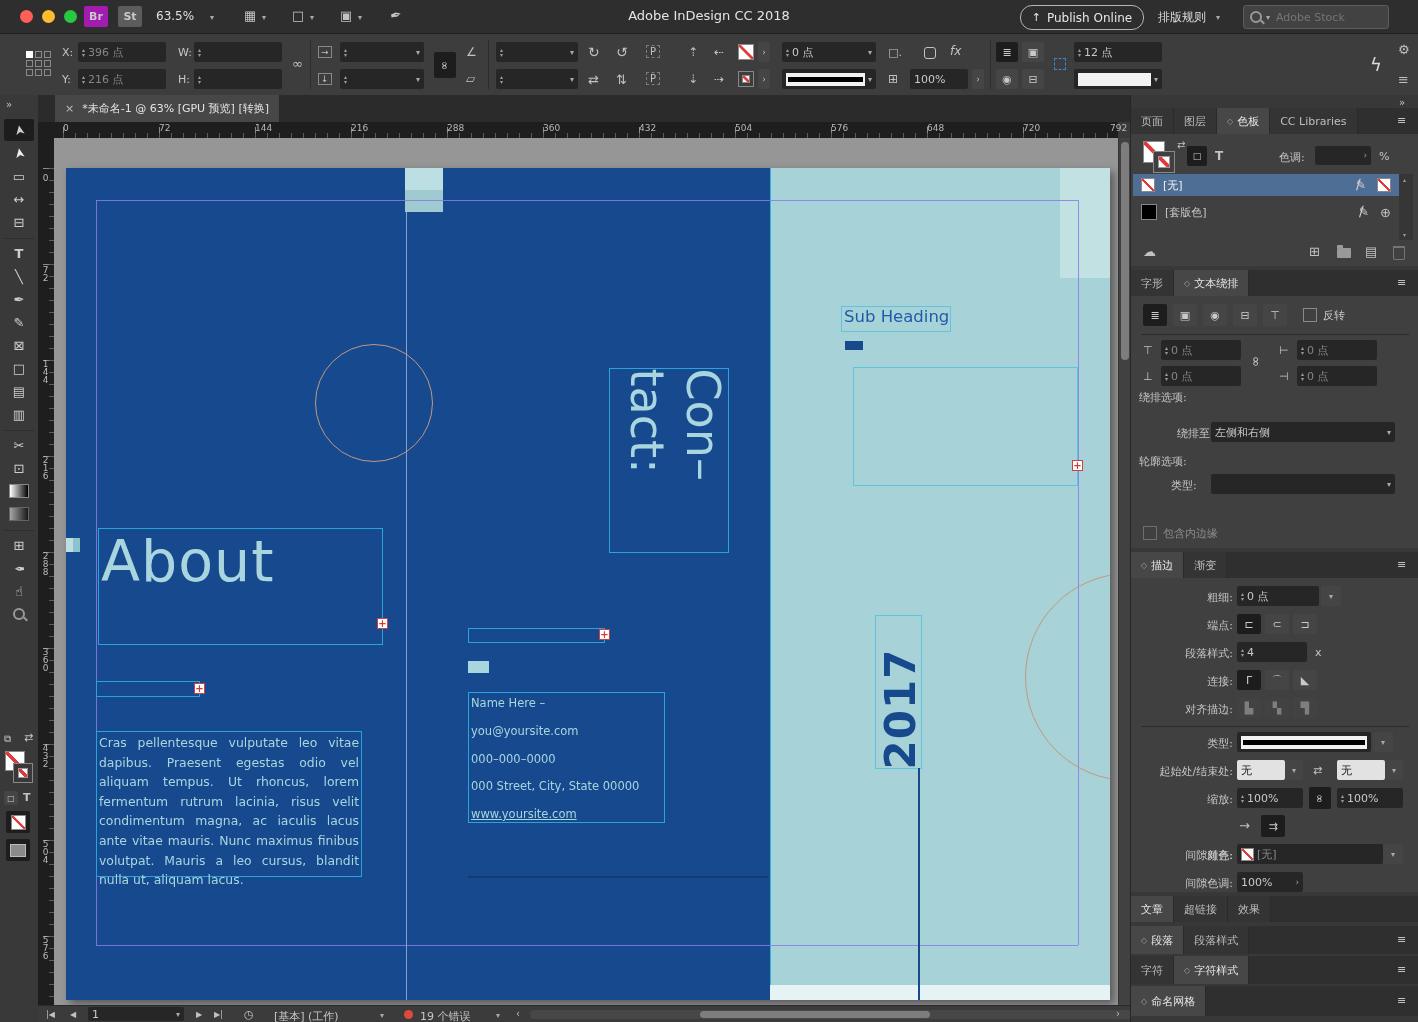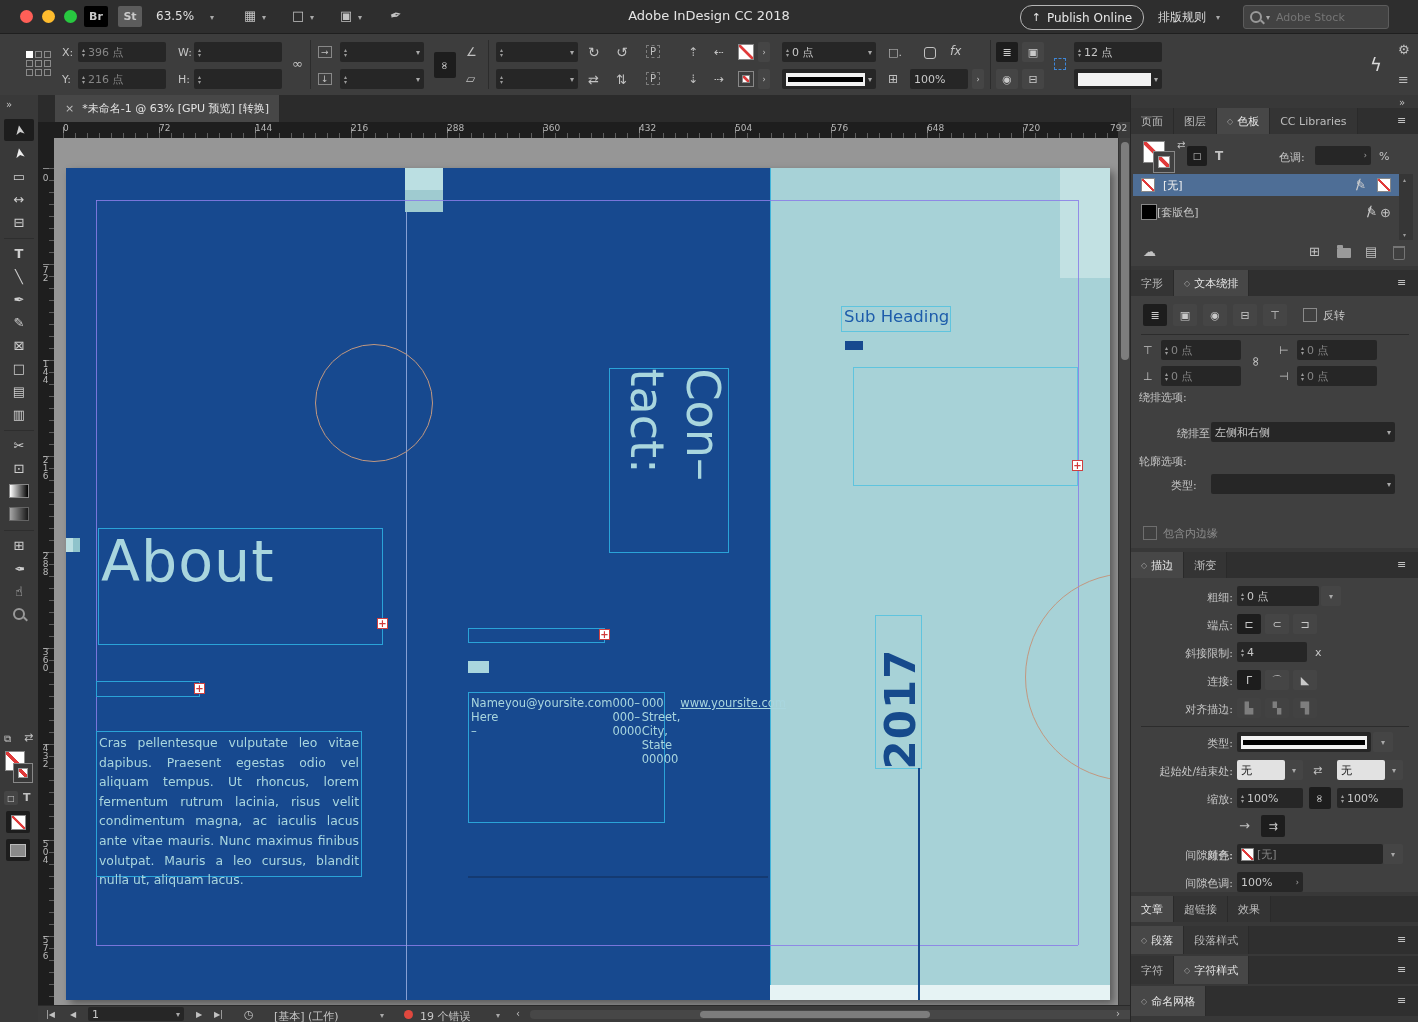--- a/index.html
+++ b/index.html
@@ -64,21 +64,21 @@
 </style>
 </head>
 <body>
 
 <div id="root">
 
   <div class="ab fx" style="left:0;top:0;width:1418px;height:33px;background:#2e2e2e;border-bottom:1px solid #1f1f1f;">
     <span class="ab" style="left:20px;top:10px;width:13px;height:13px;border-radius:50%;background:#ff5f57;"></span>
     <span class="ab" style="left:42px;top:10px;width:13px;height:13px;border-radius:50%;background:#febc2e;"></span>
     <span class="ab" style="left:64px;top:10px;width:13px;height:13px;border-radius:50%;background:#28c840;"></span>
-    <span class="ab bt" style="left:84px;top:6px;width:24px;height:21px;background:#000000;font-weight:bold;">Br</span>
+    <span class="ab bt" style="left:84px;top:6px;width:24px;height:21px;background:#a21caf;font-weight:bold;">Br</span>
     <span class="ab bt" style="left:118px;top:6px;width:24px;height:21px;background:#5c5c5c;font-weight:bold;">St</span>
     <span class="ab lb" style="left:156px;top:9px;font-size:12px;color:#e0e0e0;">63.5%</span>
     <span class="ab chv" style="left:210px;top:13px;">▾</span>
     <span class="ab ic" style="left:244px;top:8px;font-size:13px;">▦</span>
     <span class="ab chv" style="left:262px;top:13px;">▾</span>
     <span class="ab ic" style="left:292px;top:8px;font-size:13px;">□</span>
     <span class="ab chv" style="left:310px;top:13px;">▾</span>
     <span class="ab ic" style="left:340px;top:8px;font-size:13px;">▣</span>
     <span class="ab chv" style="left:358px;top:13px;">▾</span>
     <span class="ab ic" style="left:390px;top:7px;font-size:14px;transform:rotate(-15deg);">✒</span>
@@ -401,21 +401,21 @@
             <span style="display:block;">tact:</span>
           </div>
         </div>
       </div>
 
       <div class="ab frameB" style="left:402px;top:460px;width:137px;height:15px;"></div>
       <div class="ab ovf" style="left:533px;top:461px;">+</div>
       <div class="ab" style="left:402px;top:493px;width:21px;height:12px;background:#A9D6DE;"></div>
 
       <div class="ab frameB" style="left:402px;top:524px;width:197px;height:131px;">
-        <div style="display:flex;justify-content:space-between;height:125px;padding:3px 2px;font-size:11.5px;color:#A9D6DE;">
+        <div style="display:flex;flex-direction:column;justify-content:space-between;height:125px;padding:3px 2px;font-size:11.5px;color:#A9D6DE;">
           <span>Name Here –</span>
           <span>you@yoursite.com</span>
           <span>000–000–0000</span>
           <span>000 Street, City, State 00000</span>
           <span style="text-decoration:underline;">www.yoursite.com</span>
         </div>
       </div>
       <div class="ab" style="left:402px;top:708px;width:300px;height:2px;background:#143A72;"></div>
 
       <div class="ab frameL" style="left:775px;top:138px;width:110px;height:26px;">
@@ -490,21 +490,21 @@
           <span class="chv">›</span>
         </div>
       <span class="ab lb" style="left:248px;top:16px;">%</span>
       
       <div class="ab fx" style="left:2px;top:40px;width:266px;height:22px;background:#4E6E96;padding:0 8px;box-sizing:border-box;gap:8px;">
         <span class="nsw" style="width:14px;height:14px;"></span>
         <span style="color:#f0f0f0;">[无]</span>
         <span class="pencilslash" style="margin-left:auto;">✎</span>
         <span class="nsw" style="width:14px;height:14px;"></span>
       </div>
-      <div class="ab fx" style="left:2px;top:62px;width:266px;height:22px;padding:16px 8px;box-sizing:border-box;gap:0;">
+      <div class="ab fx" style="left:2px;top:62px;width:266px;height:22px;padding:16px 8px;box-sizing:border-box;gap:8px;">
         <span style="width:14px;height:14px;background:#000;border:1px solid #888;"></span>
         <span>[套版色]</span>
         <span class="pencilslash" style="margin-left:auto;">✎</span>
         <span class="ic" style="font-size:13px;">⊕</span>
       </div>
       <div class="ab" style="left:268px;top:40px;width:14px;height:66px;background:#363636;">
         <span class="ab" style="left:4px;top:2px;font-size:6px;color:#9a9a9a;">▴</span>
         <span class="ab" style="left:4px;bottom:2px;font-size:6px;color:#9a9a9a;">▾</span>
       </div>
       
@@ -617,21 +617,21 @@
       <span class="ab lb lbr" style="left:4px;top:40px;width:98px;">端点:</span>
       <div class="ab bt on" style="left:106px;top:36px;width:24px;height:20px;">
           <span>⊏</span>
         </div>
       <div class="ab bt" style="left:134px;top:36px;width:24px;height:20px;">
           <span>⊂</span>
         </div>
       <div class="ab bt" style="left:162px;top:36px;width:24px;height:20px;">
           <span>⊐</span>
         </div>
-      <span class="ab lb lbr" style="left:4px;top:68px;width:98px;">斜接限制:</span>
+      <span class="ab lb lbr" style="left:4px;top:68px;width:98px;">段落样式:</span>
       <div class="ab fl" style="left:106px;top:64px;width:70px;height:20px;">
           <span class="stp">
             <span>▴</span>
             <span>▾</span>
           </span>
           <span class="v">4</span>
         </div>
       <span class="ab lb" style="left:184px;top:68px;">x</span>
       <span class="ab lb lbr" style="left:4px;top:96px;width:98px;">连接:</span>
       <div class="ab bt on" style="left:106px;top:92px;width:24px;height:20px;">

